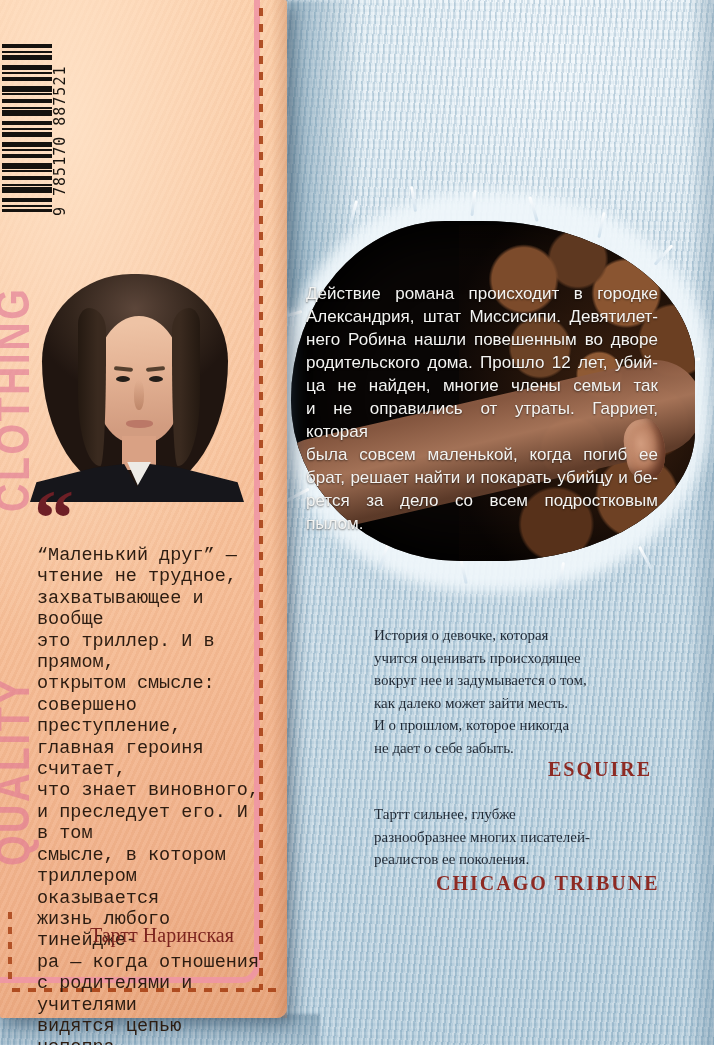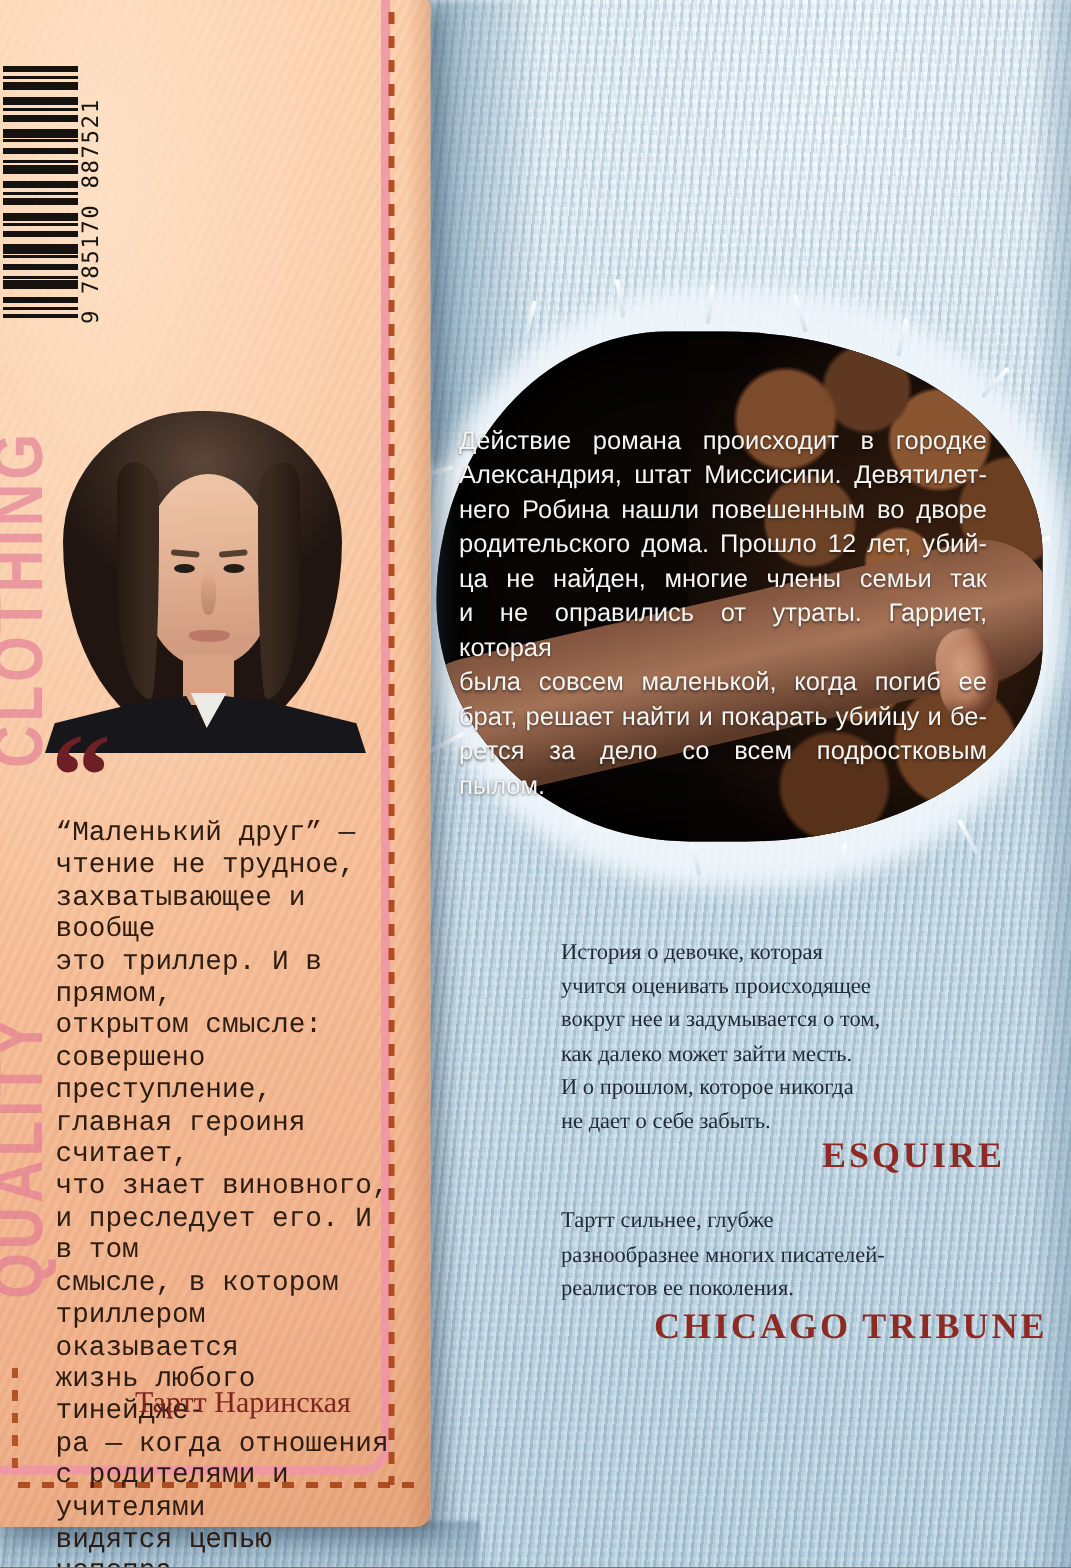--- a/index.html
+++ b/index.html
@@ -141,21 +141,21 @@
   
   .synopsis{position:absolute; left:306px; top:282px; width:352px; z-index:7;
     font-size:17px; line-height:23px; color:#f4f4f2;
     text-align:justify; text-align-last:justify; white-space:pre-line;
     text-shadow:0 1px 2px rgba(0,0,0,.55);}
   .review{position:absolute; z-index:7; font-family:"Liberation Serif",serif;
     font-size:15px; line-height:22.5px; color:#1f2834; white-space:pre-line;}
   .review.esquire{left:374px; top:624px; width:282px;}
   .review.tribune{left:374px; top:803px; width:324px;}
   .source{position:absolute; z-index:7; font-family:"Liberation Serif",serif; font-weight:700;
-    letter-spacing:2px; font-size:24px; color:#8d2a23; white-space:nowrap;}
+    letter-spacing:2px; font-size:20px; color:#8d2a23; white-space:nowrap;}
   .source.esquire{left:548px; top:758px;}
   .source.tribune{left:436px; top:872px;}
 </style>
 </head>
 <body>
 
 <div class="page">
   <div class="weave"></div>
   <div class="denim-shade-left"></div>
   <div class="denim-shade-bottom"></div>

